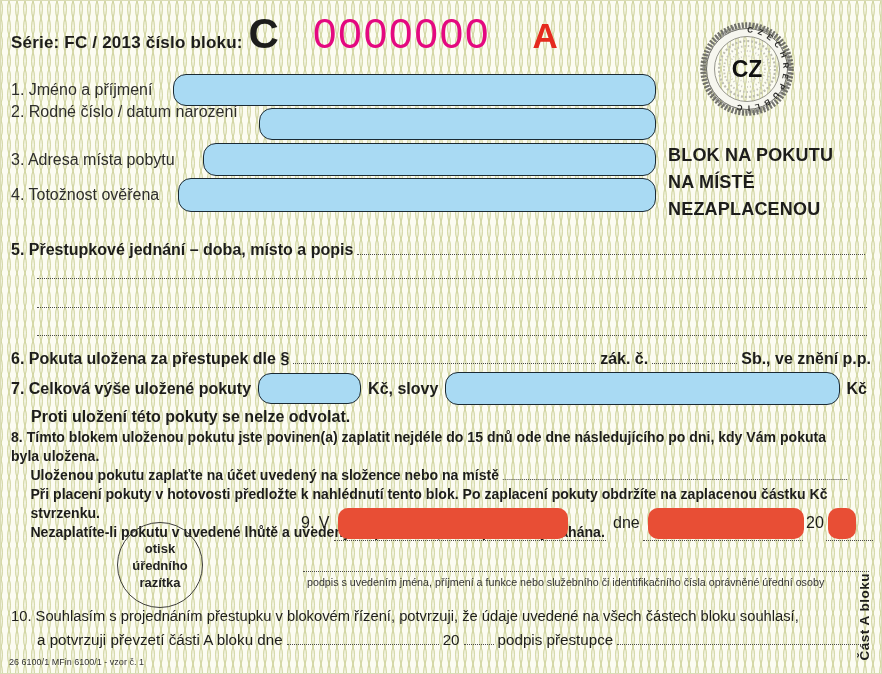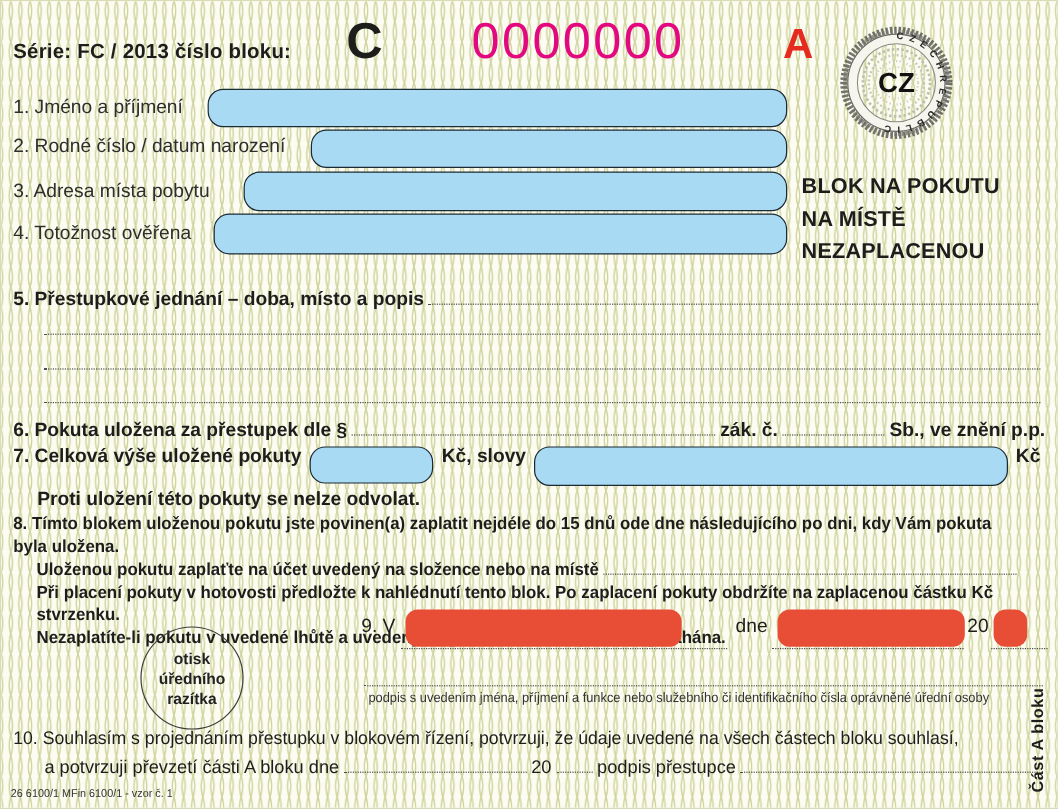--- a/index.html
+++ b/index.html
@@ -5,41 +5,41 @@
   html,body{margin:0;padding:0;background:#888;}
   .page{
     position:relative;width:882px;height:674px;overflow:hidden;
     font-family:"Liberation Sans",sans-serif;color:#1d1d1b;
     background:#fcfcf2;border:1px solid #dadcb6;box-sizing:border-box;
   }
   .bg{position:absolute;inset:0;z-index:0;}
   .layer{position:absolute;z-index:1;}
 
   
-  .hdr{left:10px;top:12px;display:flex;align-items:baseline;gap:40px;}
+  .hdr{left:10px;top:12px;display:flex;align-items:baseline;}
   .hdr .series{font-size:17px;font-weight:bold;letter-spacing:.2px;}
   .hdr .blockC{font-size:42px;font-weight:bold;margin-left:6px;line-height:1;}
   .hdr .blockNum{font-size:42px;color:var(--number_magenta,#e40880);margin-left:9px;letter-spacing:2px;line-height:1;padding-left:25px;}
   .hdr .partA{font-size:35px;font-weight:bold;color:var(--letter_red,#e52a1e);margin-left:42px;line-height:1;}
 
   
   .flabel{position:absolute;left:10px;font-size:16px;color:#2e2e2c;}
   .fbox{position:absolute;background:var(--field_fill,#a9daf3);border:1.6px solid var(--field_border,#1b2a33);border-radius:13px;box-sizing:border-box;}
 
   .title{left:667px;top:141px;font-size:18px;font-weight:bold;line-height:27px;letter-spacing:.2px;}
 
   .row{display:flex;align-items:baseline;}
   .bold{font-weight:bold;}
   .dots{height:3px;border-bottom:1.7px dotted #4c4c48;margin:0 4px;}
   .grow{flex:1;}
   .dotline{position:absolute;height:0;border-top:1.7px dotted #4c4c48;}
 
   .s5{left:10px;top:240px;right:12px;font-size:16px;}
   .s6{left:10px;top:349px;right:10px;font-size:16px;}
-  .s7{left:10px;top:371px;right:14px;font-size:16px;display:flex;align-items:flex-start;}
+  .s7{left:10px;top:371px;right:14px;font-size:16px;display:flex;align-items:center;}
   .s7 .fbox7a{position:static;width:103px;height:31px;margin:0 7px;}
   .s7 .fbox7b{position:static;flex:1;height:33px;margin:0 7px;}
   .noappeal{left:30px;top:407px;font-size:16px;font-weight:bold;}
 
   .s8{left:10px;top:427px;width:866px;font-size:14.5px;font-weight:bold;line-height:19px;transform:scaleX(.97);transform-origin:left top;}
   .s8 .ind{padding-left:20px;}
   .s8 .row{align-items:baseline;}
 
   .s9{left:300px;top:504px;right:10px;height:40px;}
   .s9 .lbl{position:absolute;font-size:16px;top:9px;}
@@ -105,21 +105,21 @@
     </defs>
     <text font-size="8" font-weight="bold" fill="#2a2a28" letter-spacing="1.2" font-family="Liberation Sans, sans-serif">
       <textPath href="#ringpath">C Z E C H  R E P U B L I C</textPath>
     </text>
     <text x="48" y="56" text-anchor="middle" font-size="23" font-weight="bold" fill="#111" font-family="Liberation Sans, sans-serif">CZ</text>
   </svg>
 
   <div class="layer flabel" style="top:73px;line-height:32px">1. Jméno a příjmení</div>
   <div class="layer fbox" style="left:172px;top:73px;width:483px;height:32px"></div>
 
-  <div class="layer flabel" style="top:106px;line-height:32px">2. Rodné číslo / datum narození</div>
+  <div class="layer flabel" style="top:95px;line-height:32px">2. Rodné číslo / datum narození</div>
   <div class="layer fbox" style="left:258px;top:107px;width:397px;height:32px"></div>
 
   <div class="layer flabel" style="top:142px;line-height:33px">3. Adresa místa pobytu</div>
   <div class="layer fbox" style="left:202px;top:142px;width:453px;height:33px"></div>
 
   <div class="layer flabel" style="top:177px;line-height:34px">4. Totožnost ověřena</div>
   <div class="layer fbox" style="left:177px;top:177px;width:478px;height:34px"></div>
 
   <div class="layer title">
     <div>BLOK NA POKUTU</div>

